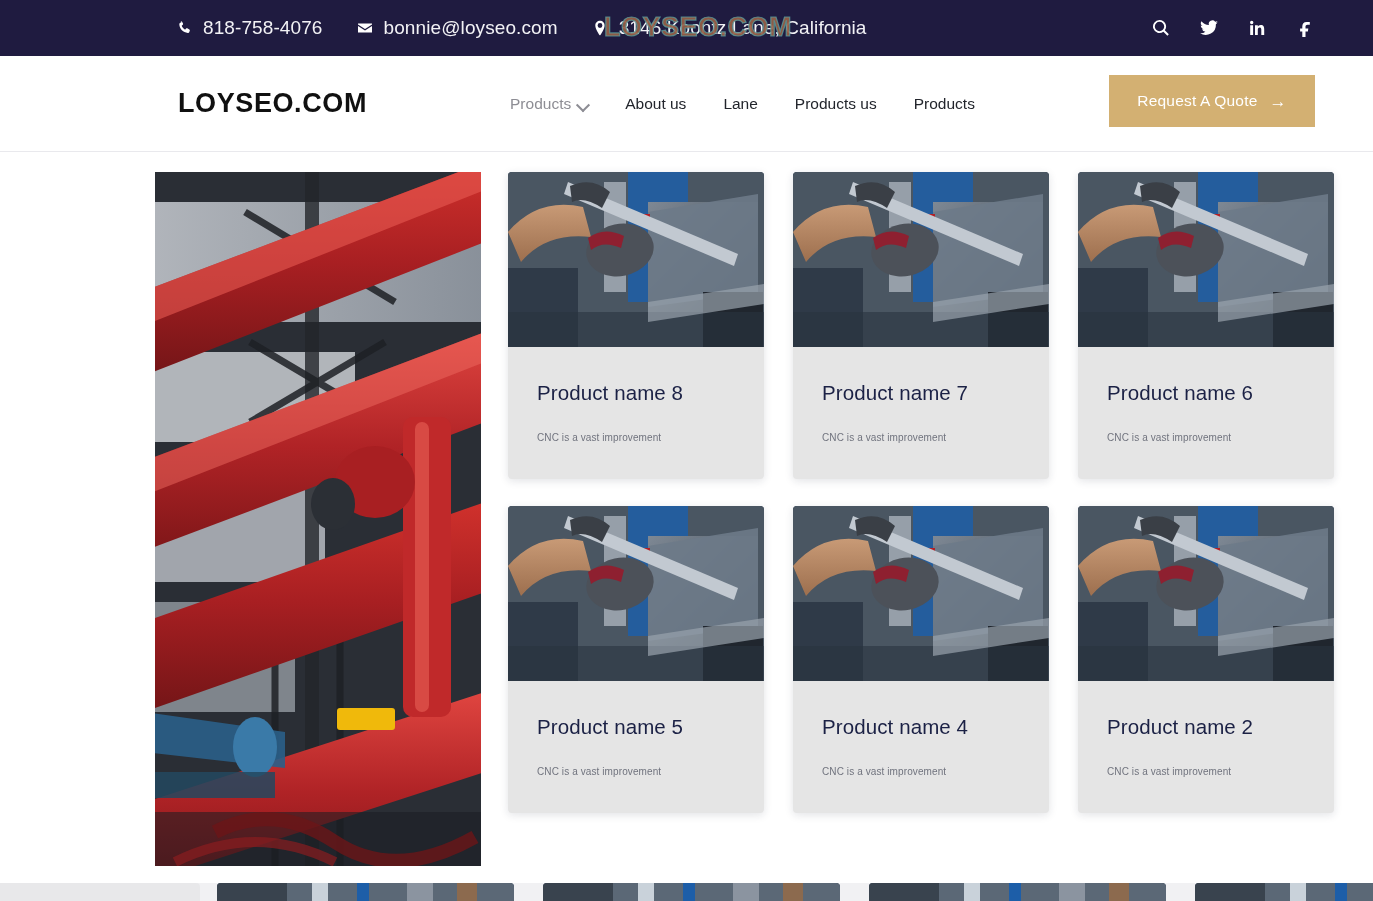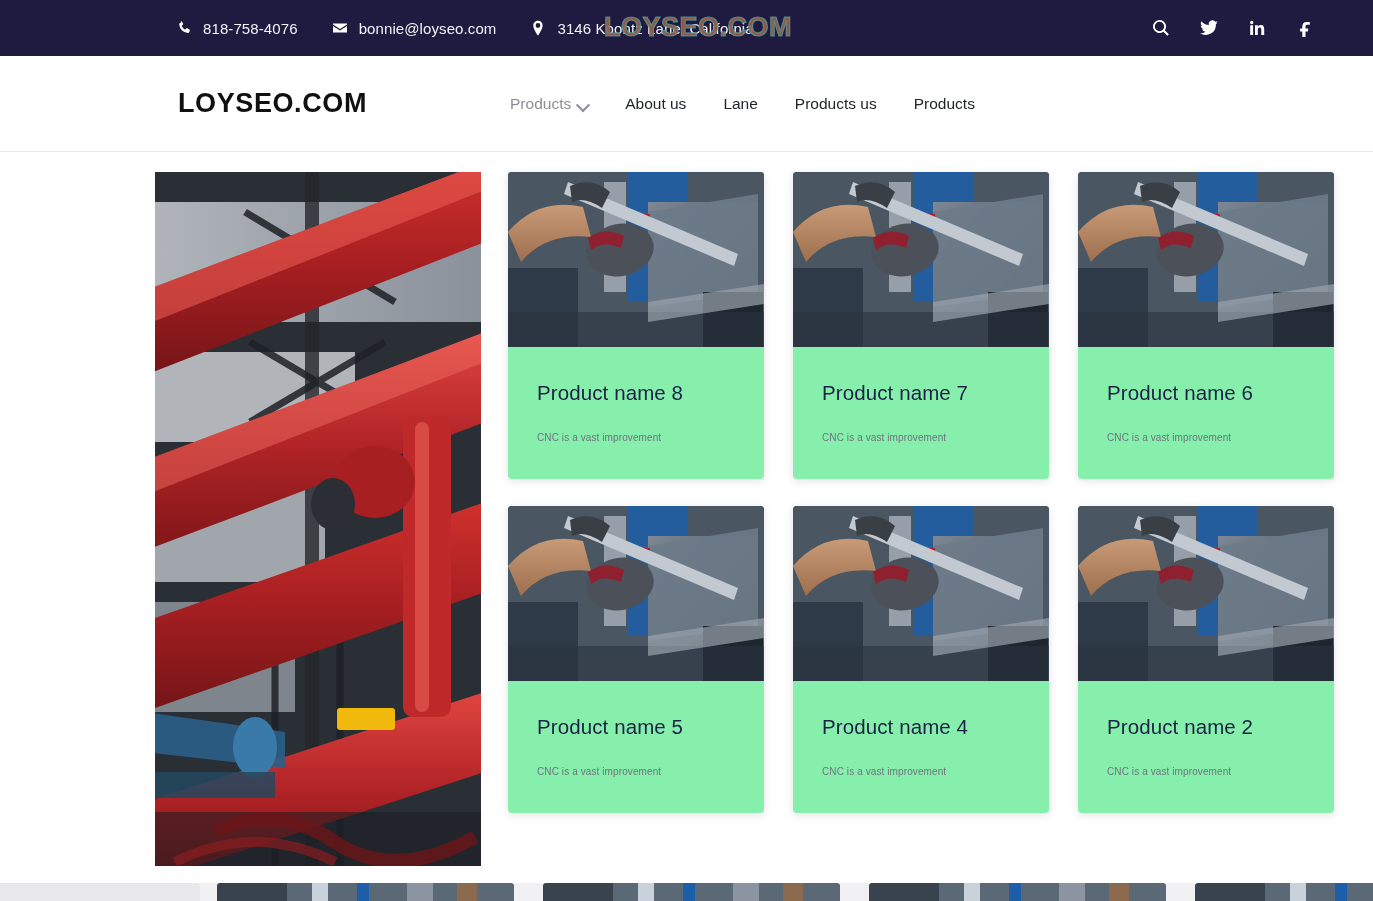--- a/index.html
+++ b/index.html
@@ -29,21 +29,21 @@
   .contact-group {
     display: flex;
     align-items: center;
     gap: 34px;
     margin-left: 176px;
   }
   .contact-item {
     display: flex;
     align-items: center;
     gap: 11px;
-    font-size: 15px;
+    font-size: 19px;
     color: #f2f2f5;
     letter-spacing: 0.1px;
     white-space: nowrap;
   }
   .contact-item .ico {
     display: inline-flex;
     align-items: center;
     justify-content: center;
     width: 16px;
     height: 16px;
@@ -165,21 +165,21 @@
 
   
   .grid {
     display: grid;
     grid-template-columns: repeat(3, 256px);
     gap: 27px 29px;
     align-content: start;
   }
   .card {
     width: 256px;
-    background: #86efac;
+    background: #e5e5e5;
     border-radius: 4px;
     box-shadow: 0 2px 9px rgba(30,35,60,0.13);
     overflow: hidden;
     cursor: pointer;
   }
   .card-img {
     width: 100%;
     height: 175px;
     display: block;
     background: #2c3c52;
@@ -308,20 +308,24 @@
     <div class="nav-item muted">
       <span>Products</span>
       <span class="chev"></span>
     </div>
     <div class="nav-item">About us</div>
     <div class="nav-item">Lane</div>
     <div class="nav-item">Products us</div>
     <div class="nav-item">Products</div>
   </div>
 
+  <button class="cta">
+    <span>Request A Quote</span>
+    <span class="arrow">→</span>
+  </button>
 </div>
 
 <div class="main">
   <div class="content-wrap">
 
     <div class="feature-img">
       <svg class="pipe-svg" viewBox="0 0 326 694" preserveAspectRatio="xMidYMid slice">
         <defs>
           <linearGradient id="pr" x1="0" y1="0" x2="0" y2="1">
             <stop offset="0" stop-color="#d0312c"></stop>

